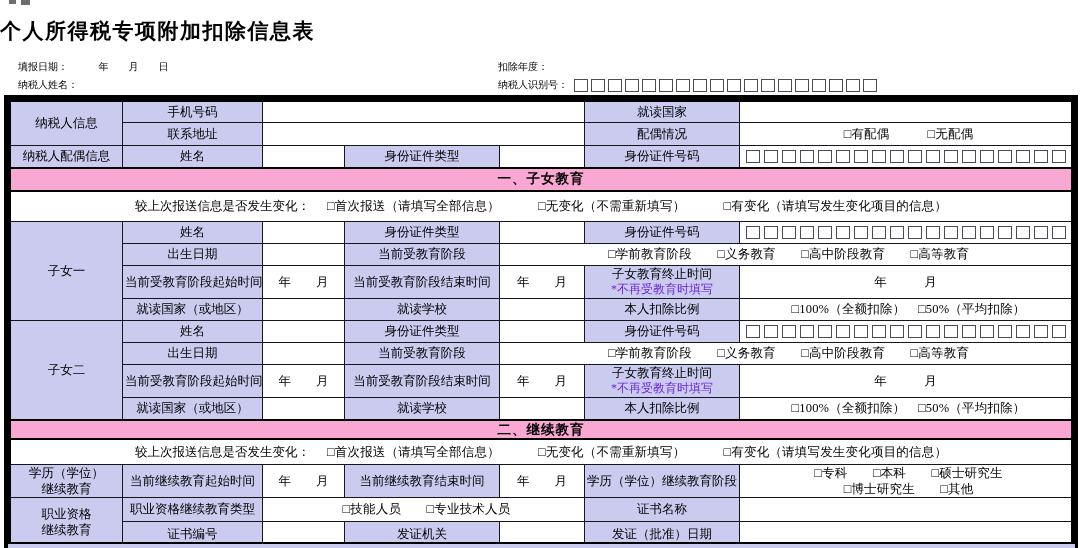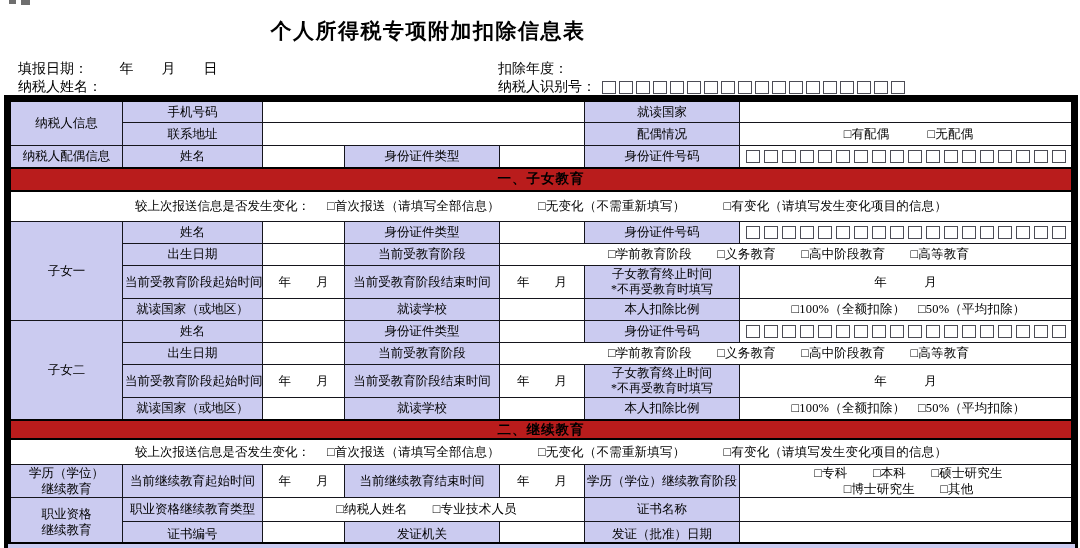--- a/index.html
+++ b/index.html
@@ -3,45 +3,45 @@
 <meta charset="utf-8">
 <style>
   html,body{margin:0;padding:0;}
   body{
     width:1080px;height:548px;position:relative;background:#ffffff;
     font-family:"Liberation Serif","DejaVu Serif",serif;color:#000;
     overflow:hidden;
   }
   .artifact{position:absolute;background:#4a4a4a;opacity:.8;}
   .page-title{
-    position:absolute;top:17px;left:0;width:856px;text-align:center;
+    position:absolute;top:17px;left:0;width:856px;
     font-size:21px;font-weight:bold;letter-spacing:1.5px;
   }
-  .meta-line{position:absolute;font-size:14px;white-space:nowrap;}
+  .meta-line{position:absolute;font-size:10px;white-space:nowrap;}
   .meta-right{position:absolute;left:480px;top:0;display:flex;align-items:center;}
   .idstrip{display:inline-flex;gap:3px;margin-left:6px;align-items:center;}
   .cbox{display:inline-block;width:14px;height:13px;border:1.5px solid #4c4c55;background:#fff;box-sizing:border-box;}
   .boxstrip{display:flex;gap:4px;justify-content:center;align-items:center;}
   .boxstrip .cbox{width:14px;height:13px;}
   table.form{
     position:absolute;left:4px;top:95px;width:1067px;
     border-collapse:collapse;table-layout:fixed;
     font-size:12.5px;border:7px solid #000000;
   }
   td{
     border:1px solid #15151c;padding:0 2px;text-align:center;vertical-align:middle;
     overflow:hidden;line-height:1.3;
   }
   .hd{background:#cbcbf0;white-space:nowrap;}
   .ml{white-space:pre-line;}
   tr.section td{
-    background:#b91c1c;font-weight:bold;font-size:13.5px;
+    background:#f9a8d4;font-weight:bold;font-size:13.5px;
     border-top:2px solid #000;border-bottom:2px solid #000;letter-spacing:1px;
   }
-  .red{color:#000000;font-size:12px;}
+  .red{color:#6d28d9;font-size:12px;}
   .opts{letter-spacing:.2px;padding-left:8px;}
   .bottom-band{
     position:absolute;left:8px;top:542px;width:1067px;height:8px;
     background:#cbcbf0;border-top:2px solid #000;box-sizing:border-box;
   }
 </style>
 </head>
 <body>
 
 <span class="artifact" style="left:9px;top:0;width:7px;height:4px;"></span>
@@ -282,21 +282,21 @@
     <td>年　　月</td>
     <td class="hd">学历（学位）继续教育阶段</td>
     <td class="ml opts">□专科　　□本科　　□硕士研究生
 □博士研究生　　□其他</td>
   </tr>
 
   <tr style="height:24px">
     <td class="hd ml" rowspan="2">职业资格
 继续教育</td>
     <td class="hd">职业资格继续教育类型</td>
-    <td colspan="3" class="opts">□纳税人姓名　　□专业技术人员</td>
+    <td colspan="3" class="opts">□技能人员　　□专业技术人员</td>
     <td class="hd">证书名称</td>
     <td></td>
   </tr>
   <tr style="height:28px">
     <td class="hd">证书编号</td>
     <td></td>
     <td class="hd">发证机关</td>
     <td></td>
     <td class="hd">发证（批准）日期</td>
     <td></td>

